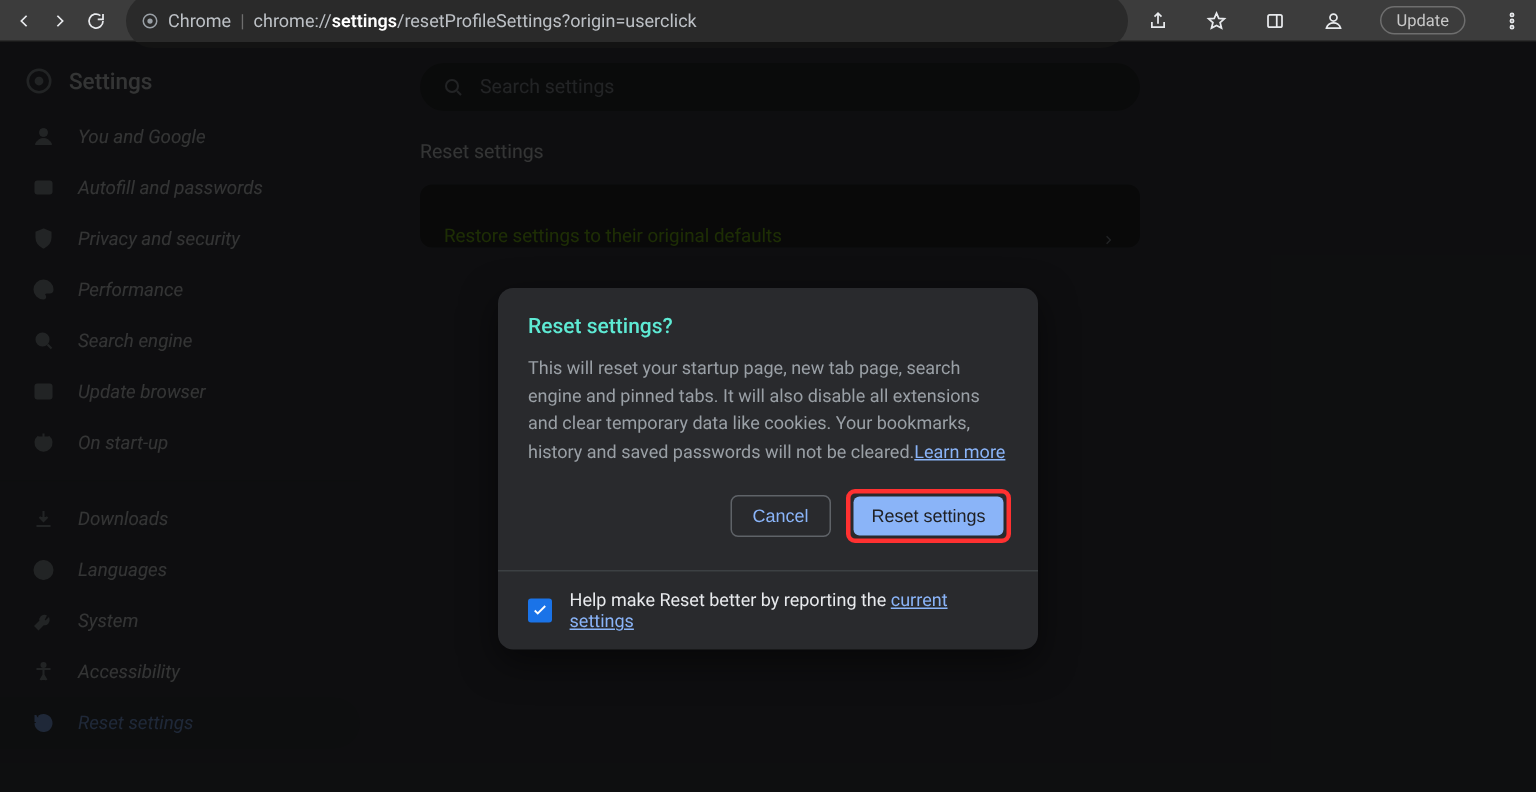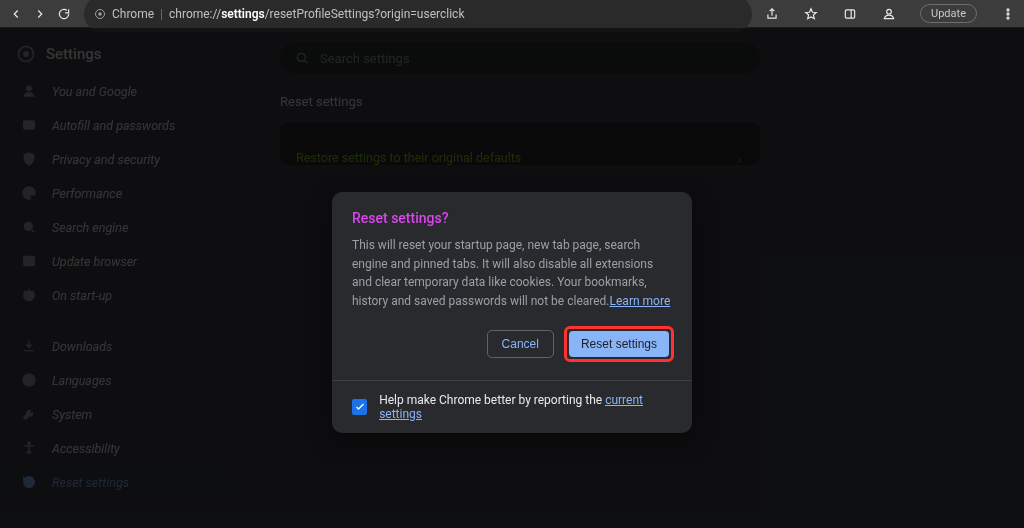--- a/index.html
+++ b/index.html
@@ -80,21 +80,21 @@
       padding:0 16px; font-size:12.5px; color:#84cc16; cursor:pointer;
     }
     .row-card svg { width:10px; height:10px; stroke:#9aa0a6; fill:none; stroke-width:2; }
 
     
     .dialog {
       position:absolute; left:332px; top:192px; width:360px;
       background:#292a2d; border-radius:10px; box-shadow:0 8px 24px rgba(0,0,0,0.5);
       z-index: 10; font-size:12px;
     }
-    .dialog-title { font-size:14px; font-weight:500; color:#d946ef; padding:18px 20px 10px 20px; }
+    .dialog-title { font-size:14px; font-weight:500; color:#5eead4; padding:18px 20px 10px 20px; }
     .dialog-body { color:#9aa0a6; padding:0 20px; line-height:1.55; }
     .dialog-body a { color:#8ab4f8; text-decoration:underline; }
     .dialog-actions { display:flex; justify-content:flex-end; gap:10px; padding:16px 18px 18px 18px; align-items:center; }
     .btn-outline {
       border:1px solid #5f6368; color:#8ab4f8; background:transparent;
       border-radius:5px; font-size:12px; padding:6px 14px; cursor:pointer;
     }
     .reset-highlight {
       border:3px solid #ff3131; border-radius:6px; padding:2px;
       display:inline-flex;
@@ -332,16 +332,16 @@
       <button class="btn-primary">Reset settings</button>
     </span>
   </div>
   <div class="dialog-footer">
     <div class="checkbox">
       <svg viewBox="0 0 24 24">
           <path d="M5 12l4 4 10-10"></path>
         </svg>
     </div>
     <div>
-      <span>Help make Chrome better by reporting the </span><a href="#">current settings</a>
+      <span>Help make Reset better by reporting the </span><a href="#">current settings</a>
     </div>
   </div>
 </div>
 
 </body></html>

